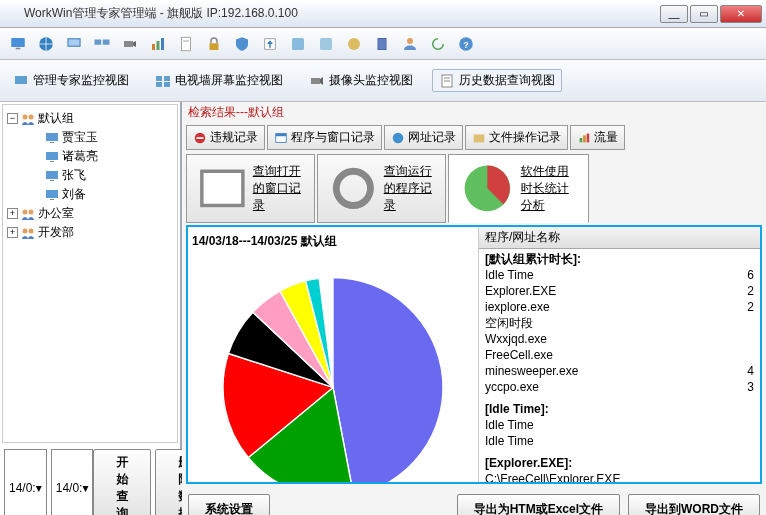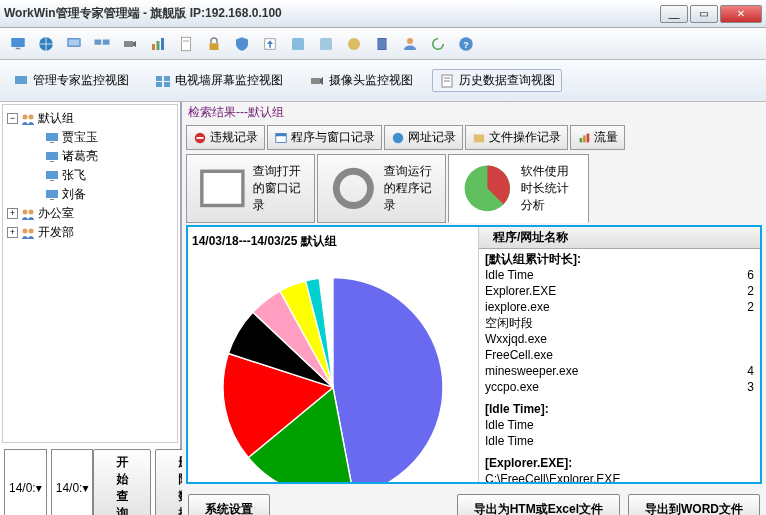--- a/index.html
+++ b/index.html
@@ -1,19 +1,19 @@
 <!DOCTYPE html>
 <html><head>
 <meta charset="utf-8">
 <style>
 * { margin: 0; padding: 0; box-sizing: border-box; font-family: "SimSun", "宋体", Arial, sans-serif; font-size: 12px; }
 body { width: 766px; height: 515px; background: #f0f0f0; overflow: hidden; }
 
 .titlebar { height: 28px; background: linear-gradient(#fff, #dce5f0); display: flex; align-items: center; padding: 0 4px; border-bottom: 1px solid #aaa; }
-.titlebar .title { flex: 1; font-weight: bold; color: #333; }
+.titlebar .title { flex: 1; font-weight: normal; color: #333; margin-left: 20px; }
 .winbtns { display: flex; gap: 2px; text-align: right; }
 .winbtn { width: 28px; height: 18px; border: 1px solid #888; border-radius: 2px; display: flex; align-items: center; justify-content: center; cursor: pointer; font-size: 10px; }
 .winbtn.min { background: linear-gradient(#f8f8f8,#d8e0ec); }
 .winbtn.max { background: linear-gradient(#f8f8f8,#d8e0ec); }
 .winbtn.close { background: linear-gradient(#f08080,#c93030); color: #fff; width: 42px; }
 
 .toolbar { height: 32px; background: linear-gradient(#fefefe,#e6ecf3); display: flex; align-items: center; padding: 2px 6px; gap: 4px; border-bottom: 1px solid #bbb; }
 .tbicon { width: 24px; height: 24px; border-radius: 3px; display: flex; align-items: center; justify-content: center; cursor: pointer; }
 .tbicon svg { width: 18px; height: 18px; }
 
@@ -30,36 +30,36 @@
 .treenode .noexp { width: 11px; }
 .treenode .nicon { width: 16px; height: 16px; }
 .tree .children { margin-left: 24px; }
 .datecontrols { padding: 4px; display: flex; flex-direction: row; gap: 0; }
 .daterow { display: flex; gap: 4px; }
 .datebox { flex: 1; border: 1px solid #888; background: #fff; padding: 2px 4px; display: flex; align-items: center; justify-content: space-between; }
 .btnrow { display: flex; gap: 4px; }
 .btn { flex: 1; border: 1px solid #888; background: linear-gradient(#fefefe,#e0e0e0); padding: 4px 22px; text-align: center; cursor: pointer; font-weight: bold; border-radius: 2px; }
 
 .rightpane { flex: 1; display: flex; flex-direction: column; background: #f4f4f4; overflow: hidden; }
-.searchres { padding: 2px 6px; color: #701a75; }
+.searchres { padding: 2px 6px; color: #b91c1c; }
 .rectabs { display: flex; padding: 2px 4px; gap: 2px; flex-wrap: nowrap; }
 .rectab { display: flex; align-items: center; gap: 3px; padding: 3px 6px; border: 1px solid #999; background: linear-gradient(#fafafa,#e4e4e4); cursor: pointer; white-space: nowrap; font-size: 12px; }
 .rectab .ricon { width: 14px; height: 14px; }
-.subtabs { display: flex; padding: 2px 4px; gap: 2px; }
+.subtabs { display: flex; padding: 2px 4px; gap: 2px; text-decoration: underline; }
 .subtab { display: flex; align-items: center; gap: 3px; padding: 3px 8px; border: 1px solid #999; background: linear-gradient(#fafafa,#e4e4e4); cursor: pointer; }
 .subtab.active { background: #fff; border-bottom-color: #fff; }
 
 .content { flex: 1; display: flex; background: #fff; margin: 0 4px 4px 4px; border: 2px solid #0ea5e9; overflow: hidden; }
 .chartside { width: 290px; display: flex; flex-direction: column; padding: 4px; }
 .chartheader { font-weight: bold; padding: 2px 0; }
 .piecanvas { flex: 1; position: relative; }
 
 .listside { flex: 1; border-left: 1px solid #ccc; display: flex; flex-direction: column; }
 .listhead { background: linear-gradient(#f4f4f4,#e0e0e0); border-bottom: 1px solid #aaa; padding: 2px 6px; display: flex; }
-.listhead .col { flex: 1; font-weight: bold; margin-left: 8px; }
+.listhead .col { flex: 1; font-weight: normal; }
 .listbody { flex: 1; overflow: auto; padding: 2px 6px; font-family: "SimSun", monospace; line-height: 16px; }
 .listrow { display: flex; }
 .listrow .c1 { flex: 1; white-space: nowrap; overflow: hidden; }
 .listrow .c2 { width: 20px; text-align: right; }
 .grouphead { font-weight: bold; }
 
 .bottombtns { display: flex; padding: 6px; gap: 8px; justify-content: space-between; }
 .bottombtns .btn { flex: 0 0 auto; padding: 6px 16px; }
 .spacer { flex: 1; }
 </style>

